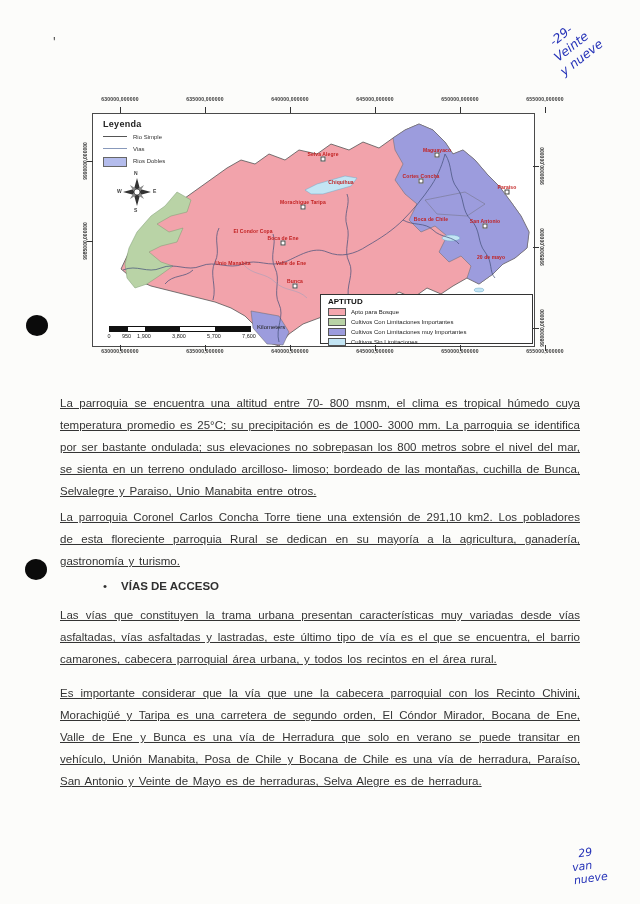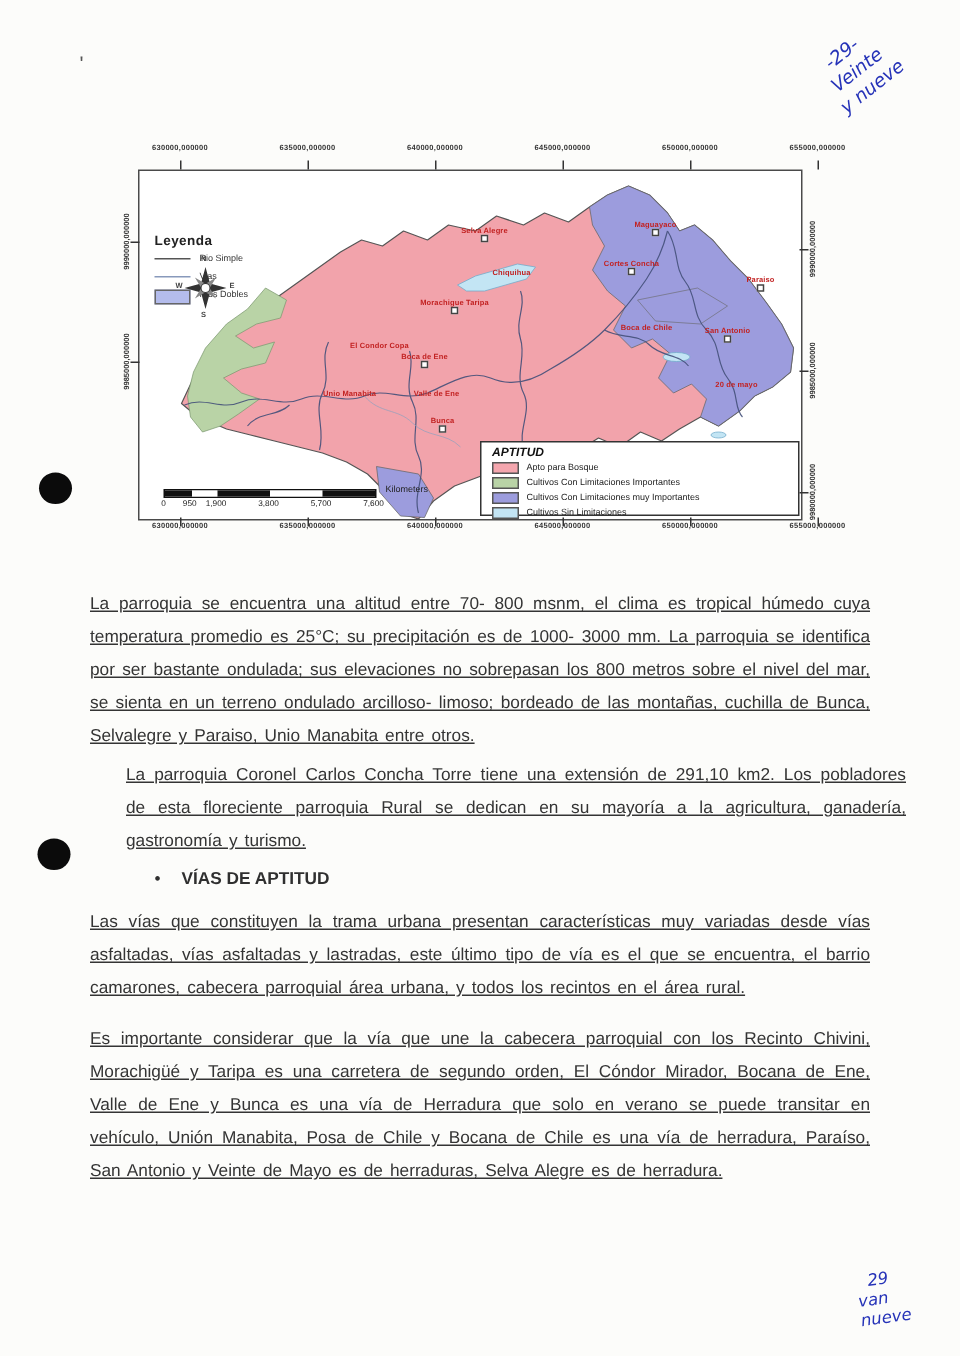--- a/index.html
+++ b/index.html
@@ -8,50 +8,50 @@
   .page{position:absolute;inset:0;}
   
   .figure{position:absolute;left:85px;top:96px;width:470px;height:268px;}
   .frame{position:absolute;left:7px;top:17px;width:441px;height:232px;border:1px solid #4a4a4a;background:#ffffff;}
   .xlab{position:absolute;font-size:5px;font-weight:bold;color:#333;transform:translateX(-50%);white-space:nowrap;letter-spacing:.2px;}
   .ylab{position:absolute;font-size:5px;font-weight:bold;color:#333;transform:translate(-50%,-50%) rotate(-90deg);white-space:nowrap;}
   .tick{position:absolute;background:#333;}
   .map-svg{position:absolute;inset:0;width:100%;height:100%;}
   
   .leyenda{position:absolute;left:10px;top:5px;}
-  .leyenda .t{font-size:9px;font-weight:bold;color:#222;letter-spacing:.3px;margin-top:36px;}
+  .leyenda .t{font-size:9px;font-weight:bold;color:#222;letter-spacing:.3px;}
   .leg-row{display:flex;align-items:center;gap:6px;margin-top:4px;}
   .leg-sample{width:24px;height:8px;position:relative;flex:0 0 24px;}
   .leg-line{position:absolute;left:0;right:0;top:3px;height:1px;}
   .leg-rect{position:absolute;left:0;top:0;width:22px;height:8px;border:1px solid #666;}
   .leg-label{font-size:6px;color:#333;}
   
   .compass{position:absolute;left:24px;top:56px;width:40px;height:44px;}
   .compass span{position:absolute;font-size:5px;font-weight:bold;color:#444;}
   
   .places{position:absolute;inset:0;}
   .place{position:absolute;font-size:5px;font-weight:bold;transform:translate(-50%,-50%);white-space:nowrap;letter-spacing:.1px;}
   .pdot{position:absolute;width:3px;height:3px;border:1px solid #444;background:#fff;transform:translate(-50%,-50%);}
   
   .aptitud{position:absolute;left:227px;top:180px;width:213px;height:50px;background:#fff;border:1px solid #333;box-sizing:border-box;padding:2px 0 0 7px;}
-  .aptitud .t{font-size:8px;font-weight:bold;color:#111;font-style:italic;}
+  .aptitud .t{font-size:8px;font-weight:bold;color:#111;}
   .apt-row{display:flex;align-items:center;gap:5px;margin-top:2px;}
   .apt-sw{width:16px;height:6px;border:1px solid #555;flex:0 0 16px;}
   .apt-label{font-size:6px;color:#222;}
   
   .scalebar{position:absolute;left:16px;top:212px;width:200px;height:18px;}
   .sb-bar{position:absolute;left:0;top:0;width:140px;height:4px;border:1px solid #111;display:flex;box-sizing:content-box;}
   .sb-seg{height:100%;}
   .sb-tick{position:absolute;top:7px;font-size:5.5px;color:#222;transform:translateX(-50%);}
   .sb-unit{position:absolute;left:148px;top:-2px;font-size:6px;color:#222;}
   
   .bullet-line{position:absolute;left:85px;top:358px;width:490px;font-size:11.5px;color:#2f2f2f;}
   .bullet-line .mk{margin-right:10px;}
   .para{position:absolute;left:60px;width:520px;font-size:11.5px;line-height:22px;text-align:justify;color:#343434;word-spacing:1.5px;text-decoration:underline;}
-  .p1{top:392px;} .p2{top:506px;margin-left:24px;} .p3{top:604px;} .p4{top:682px;}
+  .p1{top:392px;} .p2{top:506px;} .p3{top:604px;} .p4{top:682px;}
   .section-h{position:absolute;left:103px;top:580px;font-size:11.5px;font-weight:bold;color:#2f2f2f;}
   .section-h .mk{font-weight:normal;margin-right:14px;}
   
   .hw{position:absolute;color:#2633b8;font-style:italic;font-family:"DejaVu Sans",sans-serif;}
   .hw-top{left:556px;top:20px;transform:rotate(-38deg);font-size:12.5px;line-height:15px;}
   .hw-top div:nth-child(2){margin-left:-6px;}
   .hw-top div:nth-child(3){margin-left:-10px;}
   .hw-bottom{left:572px;top:846px;transform:rotate(-8deg);font-size:11px;line-height:13px;}
   .hw-bottom div:nth-child(1){margin-left:8px;}
   
@@ -243,21 +243,21 @@
         <span class="ylab" style="left: 457px; top: 232px;">9980000,000000</span>
         <span class="tick" style="left: 448px; top: 232px; width: 6px; height: 1px;"></span>
       </div>
   </div>
 
 
   <div class="para p1">La parroquia se encuentra  una altitud entre 70- 800 msnm, el clima es tropical húmedo cuya temperatura promedio es 25°C; su precipitación es de 1000- 3000 mm. La parroquia se identifica por ser bastante ondulada; sus elevaciones no sobrepasan los 800 metros sobre el nivel del mar, se sienta en un terreno ondulado arcilloso- limoso; bordeado de las montañas, cuchilla de Bunca, Selvalegre y Paraiso, Unio Manabita entre otros.</div>
   <div class="para p2">La parroquia Coronel Carlos Concha Torre tiene una extensión de 291,10 km2.  Los pobladores de esta floreciente parroquia Rural se dedican en su mayoría a la agricultura, ganadería, gastronomía y turismo.</div>
 
   <div class="section-h">
-    <span class="mk">•</span><span>VÍAS DE APTITUD</span>
+    <span class="mk">•</span><span>VÍAS DE ACCESO</span>
   </div>
 
   <div class="para p3">Las vías que constituyen la trama urbana presentan características muy variadas desde vías asfaltadas, vías asfaltadas y lastradas, este último tipo de vía es el que se encuentra, el barrio camarones, cabecera parroquial área urbana, y todos los recintos en el área rural.</div>
   <div class="para p4">Es importante considerar  que la vía que une la cabecera parroquial con los Recinto Chivini, Morachigüé y Taripa es una carretera de segundo orden, El Cóndor Mirador, Bocana de Ene, Valle de Ene y Bunca es una vía de Herradura que solo en verano se puede transitar en vehículo,  Unión Manabita, Posa de Chile y Bocana de Chile es una vía de herradura, Paraíso, San Antonio y Veinte de Mayo es de herraduras, Selva Alegre es de herradura.</div>
 
   <div class="punch punch1"></div>
   <div class="punch punch2"></div>
 
   <div class="hw hw-bottom">
     <div>29</div>

